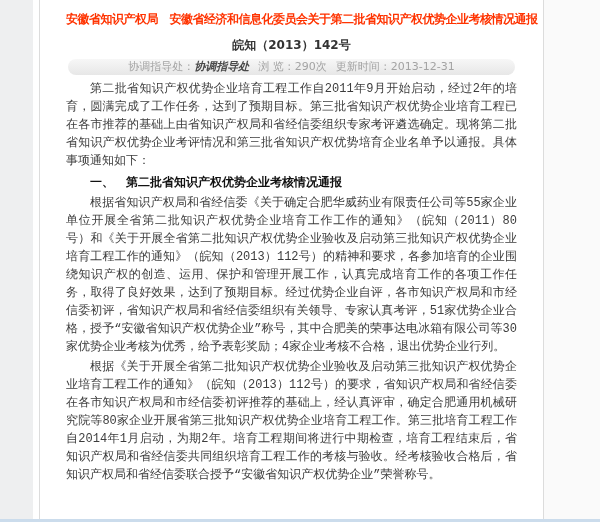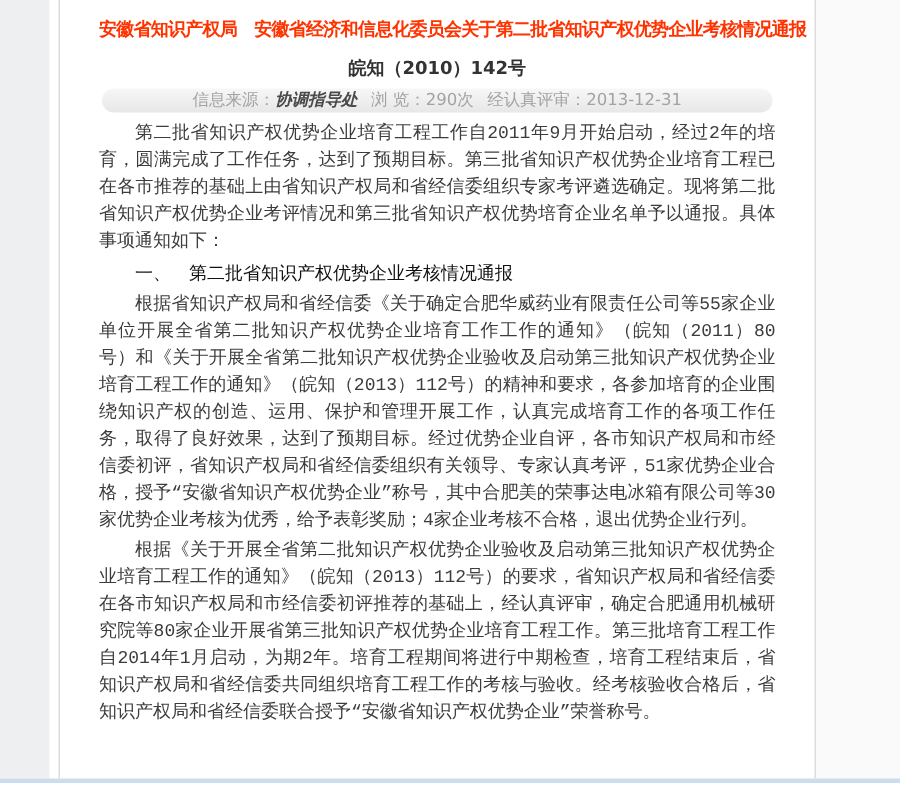--- a/index.html
+++ b/index.html
@@ -101,39 +101,39 @@
     margin: 0 0 2px 0;
   }
   .para {
     margin: 2px 0;
     text-indent: 2em;
     font-family: Liberation Mono, monospace;
   }
   .heading {
     margin: 3px 0;
     text-indent: 2em;
-    font-weight: normal;
+    font-weight: bold;
     color: #111111;
   }
 </style>
 </head>
 <body>
 
 <div class="page">
   <div class="left-strip"></div>
   <div class="right-strip"></div>
 
   <div class="content">
     <h1 class="title">
       <span class="tline">安徽省知识产权局　安徽省经济和信息化委员会关于第二批省知识产权优势企业考核情况通报</span>
     </h1>
 
-    <div class="docnum">皖知（2010）142号</div>
+    <div class="docnum">皖知（2013）142号</div>
 
-    <div class="meta"><span>信息来源：</span><span class="b">协调指导处</span><span class="gap"></span><span>浏 览：</span><span>290次</span><span class="gap"></span><span>经认真评审：</span><span>2013-12-31</span></div>
+    <div class="meta"><span>协调指导处：</span><span class="b">协调指导处</span><span class="gap"></span><span>浏 览：</span><span>290次</span><span class="gap"></span><span>更新时间：</span><span>2013-12-31</span></div>
 
     <div class="article">
       <p class="para">第二批省知识产权优势企业培育工程工作自2011年9月开始启动，经过2年的培育，圆满完成了工作任务，达到了预期目标。第三批省知识产权优势企业培育工程已在各市推荐的基础上由省知识产权局和省经信委组织专家考评遴选确定。现将第二批省知识产权优势企业考评情况和第三批省知识产权优势培育企业名单予以通报。具体事项通知如下：</p>
       <p class="heading">一、　第二批省知识产权优势企业考核情况通报</p>
       <p class="para">根据省知识产权局和省经信委《关于确定合肥华威药业有限责任公司等55家企业单位开展全省第二批知识产权优势企业培育工作工作的通知》（皖知（2011）80号）和《关于开展全省第二批知识产权优势企业验收及启动第三批知识产权优势企业培育工程工作的通知》（皖知（2013）112号）的精神和要求，各参加培育的企业围绕知识产权的创造、运用、保护和管理开展工作，认真完成培育工作的各项工作任务，取得了良好效果，达到了预期目标。经过优势企业自评，各市知识产权局和市经信委初评，省知识产权局和省经信委组织有关领导、专家认真考评，51家优势企业合格，授予“安徽省知识产权优势企业”称号，其中合肥美的荣事达电冰箱有限公司等30家优势企业考核为优秀，给予表彰奖励；4家企业考核不合格，退出优势企业行列。</p>
       <p class="para">根据《关于开展全省第二批知识产权优势企业验收及启动第三批知识产权优势企业培育工程工作的通知》（皖知（2013）112号）的要求，省知识产权局和省经信委在各市知识产权局和市经信委初评推荐的基础上，经认真评审，确定合肥通用机械研究院等80家企业开展省第三批知识产权优势企业培育工程工作。第三批培育工程工作自2014年1月启动，为期2年。培育工程期间将进行中期检查，培育工程结束后，省知识产权局和省经信委共同组织培育工程工作的考核与验收。经考核验收合格后，省知识产权局和省经信委联合授予“安徽省知识产权优势企业”荣誉称号。</p>
 
     </div>
   </div>
 

